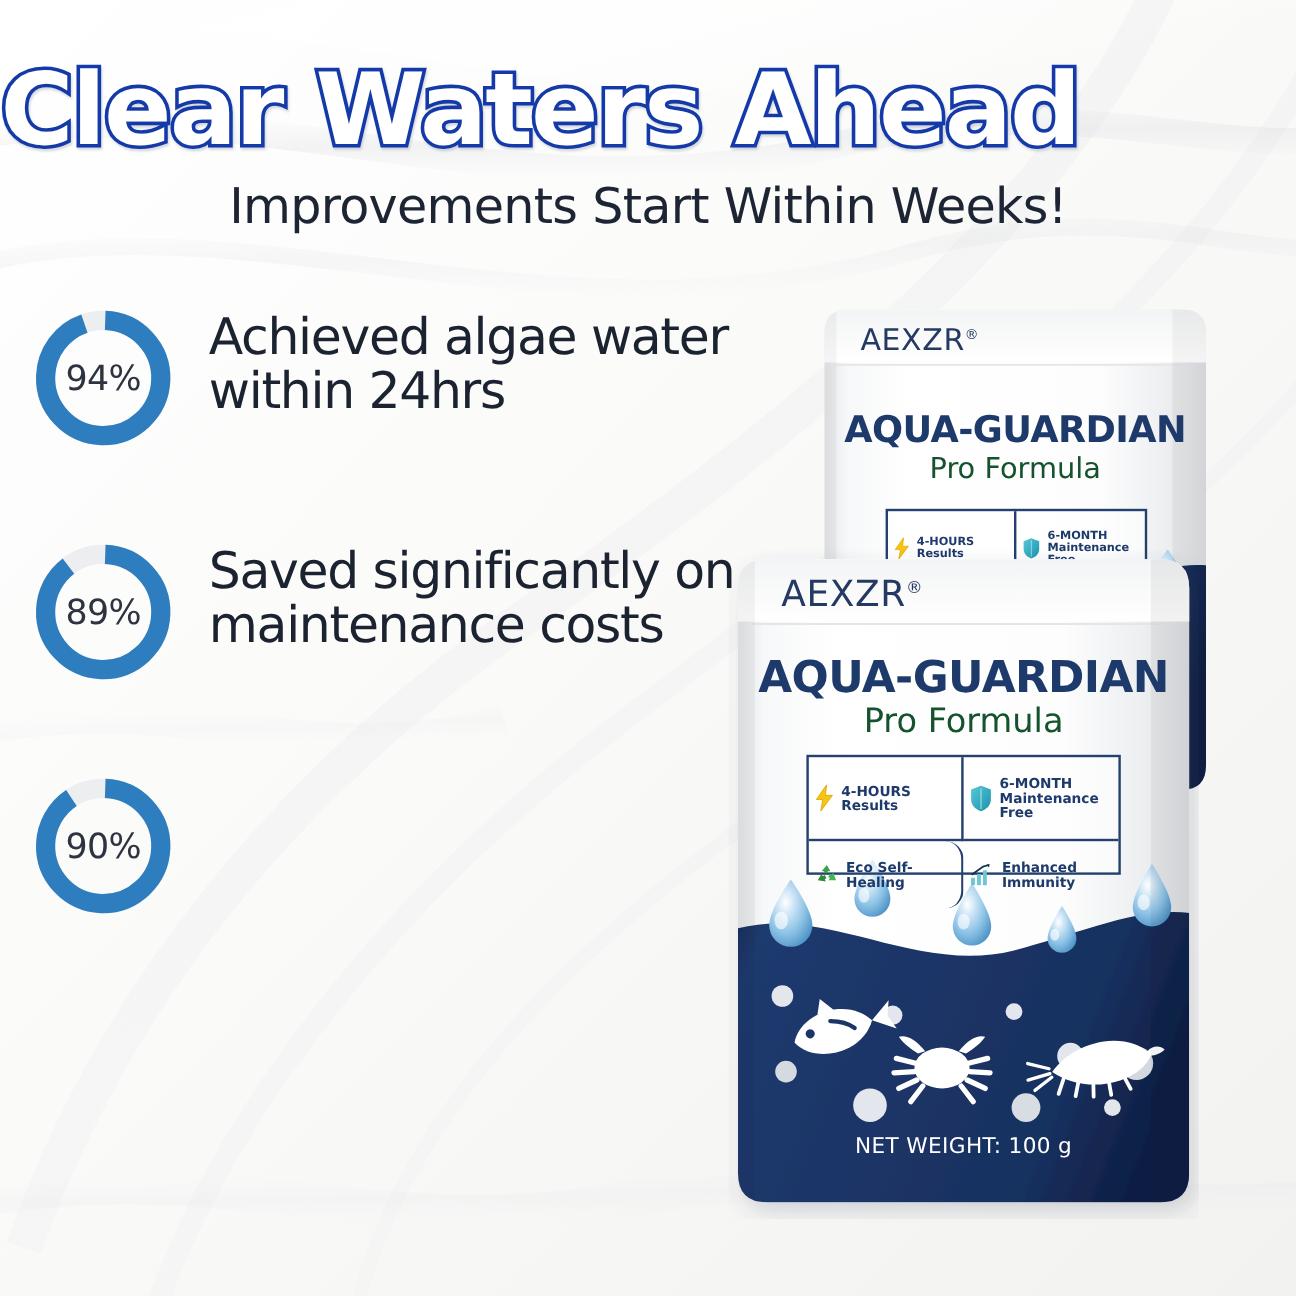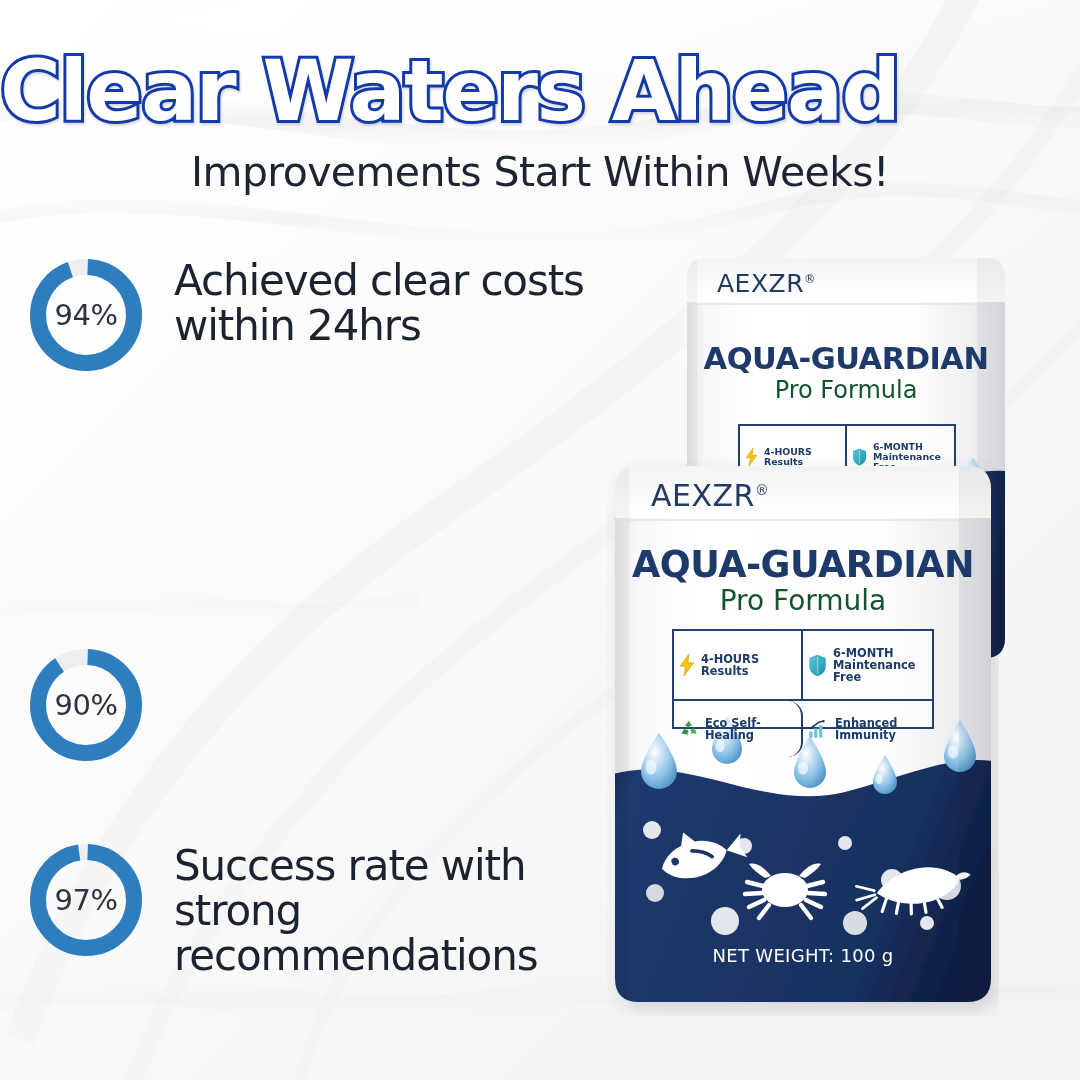--- a/index.html
+++ b/index.html
@@ -11,21 +11,21 @@
     overflow: hidden;
   }
 
   
   #bg { position:absolute; inset:0; z-index:0; }
 
   
   #stage { position:absolute; inset:0; z-index:2; }
 
   
-  .headline-wrap { position:absolute; top:48px; left:0; width:900px; text-align:left; }
+  .headline-wrap { position:absolute; top:48px; left:0; width:900px; text-align:center; }
   .headline {
     font-family:"DejaVu Sans", sans-serif;
     font-size:83px;
     font-weight:bold;
     letter-spacing:-1.5px;
     color:#ffffff;
     -webkit-text-stroke: 6px #1439a8;
     paint-order: stroke fill;
     line-height:1.05;
     filter: drop-shadow(1px 2px 1px rgba(120,130,150,.30));
@@ -163,44 +163,44 @@
   <div class="subhead">Improvements Start Within Weeks!</div>
 
   <div class="stat" style="top:253px;">
     <div class="donut">
       <svg width="124" height="124" viewBox="0 0 124 124">
         <circle cx="62" cy="62" r="48" fill="none" stroke="#eceef0" stroke-width="16"></circle>
         <circle class="arc" cx="62" cy="62" r="48" fill="none" stroke="#2e7ebf" stroke-width="16" stroke-linecap="butt" transform="rotate(-88 62 62)" stroke-dasharray="283.4973210599429 301.59289474462014"></circle>
       </svg>
       <div class="pct">94%</div>
     </div>
-    <div class="stat-text">Achieved clear costs within 24hrs</div>
-  </div>
-
+    <div class="stat-text">Achieved algae water within 24hrs</div>
+  </div>
+
+  <div class="stat" style="top:448px;">
+    <div class="donut">
+      <svg width="124" height="124" viewBox="0 0 124 124">
+        <circle cx="62" cy="62" r="48" fill="none" stroke="#eceef0" stroke-width="16"></circle>
+        <circle class="arc" cx="62" cy="62" r="48" fill="none" stroke="#2e7ebf" stroke-width="16" stroke-linecap="butt" transform="rotate(-88 62 62)" stroke-dasharray="268.41767632271194 301.59289474462014"></circle>
+      </svg>
+      <div class="pct">89%</div>
+    </div>
+    <div class="stat-text">Saved significantly on maintenance costs</div>
+  </div>
 
   <div class="stat" style="top:643px;">
     <div class="donut">
       <svg width="124" height="124" viewBox="0 0 124 124">
         <circle cx="62" cy="62" r="48" fill="none" stroke="#eceef0" stroke-width="16"></circle>
         <circle class="arc" cx="62" cy="62" r="48" fill="none" stroke="#2e7ebf" stroke-width="16" stroke-linecap="butt" transform="rotate(-88 62 62)" stroke-dasharray="271.4336052701581 301.59289474462014"></circle>
       </svg>
       <div class="pct">90%</div>
     </div>
   </div>
 
-  <div class="stat" style="top:838px;">
-    <div class="donut">
-      <svg width="124" height="124" viewBox="0 0 124 124">
-        <circle cx="62" cy="62" r="48" fill="none" stroke="#eceef0" stroke-width="16"></circle>
-        <circle class="arc" cx="62" cy="62" r="48" fill="none" stroke="#2e7ebf" stroke-width="16" stroke-linecap="butt" transform="rotate(-88 62 62)" stroke-dasharray="292.54510790228153 301.59289474462014"></circle>
-      </svg>
-      <div class="pct">97%</div>
-    </div>
-    <div class="stat-text">Success rate with strong recommendations</div>
-  </div>
 
   <svg width="0" height="0" style="position:absolute" aria-hidden="true">
     <defs>
       <linearGradient id="pouchWhite" x1="0" y1="0" x2="1" y2="0">
         <stop offset="0%" stop-color="#e4e6e8"></stop>
         <stop offset="6%" stop-color="#f7f8f9"></stop>
         <stop offset="22%" stop-color="#ffffff"></stop>
         <stop offset="72%" stop-color="#fdfdfd"></stop>
         <stop offset="90%" stop-color="#eceef0"></stop>
         <stop offset="100%" stop-color="#dcdee1"></stop>

